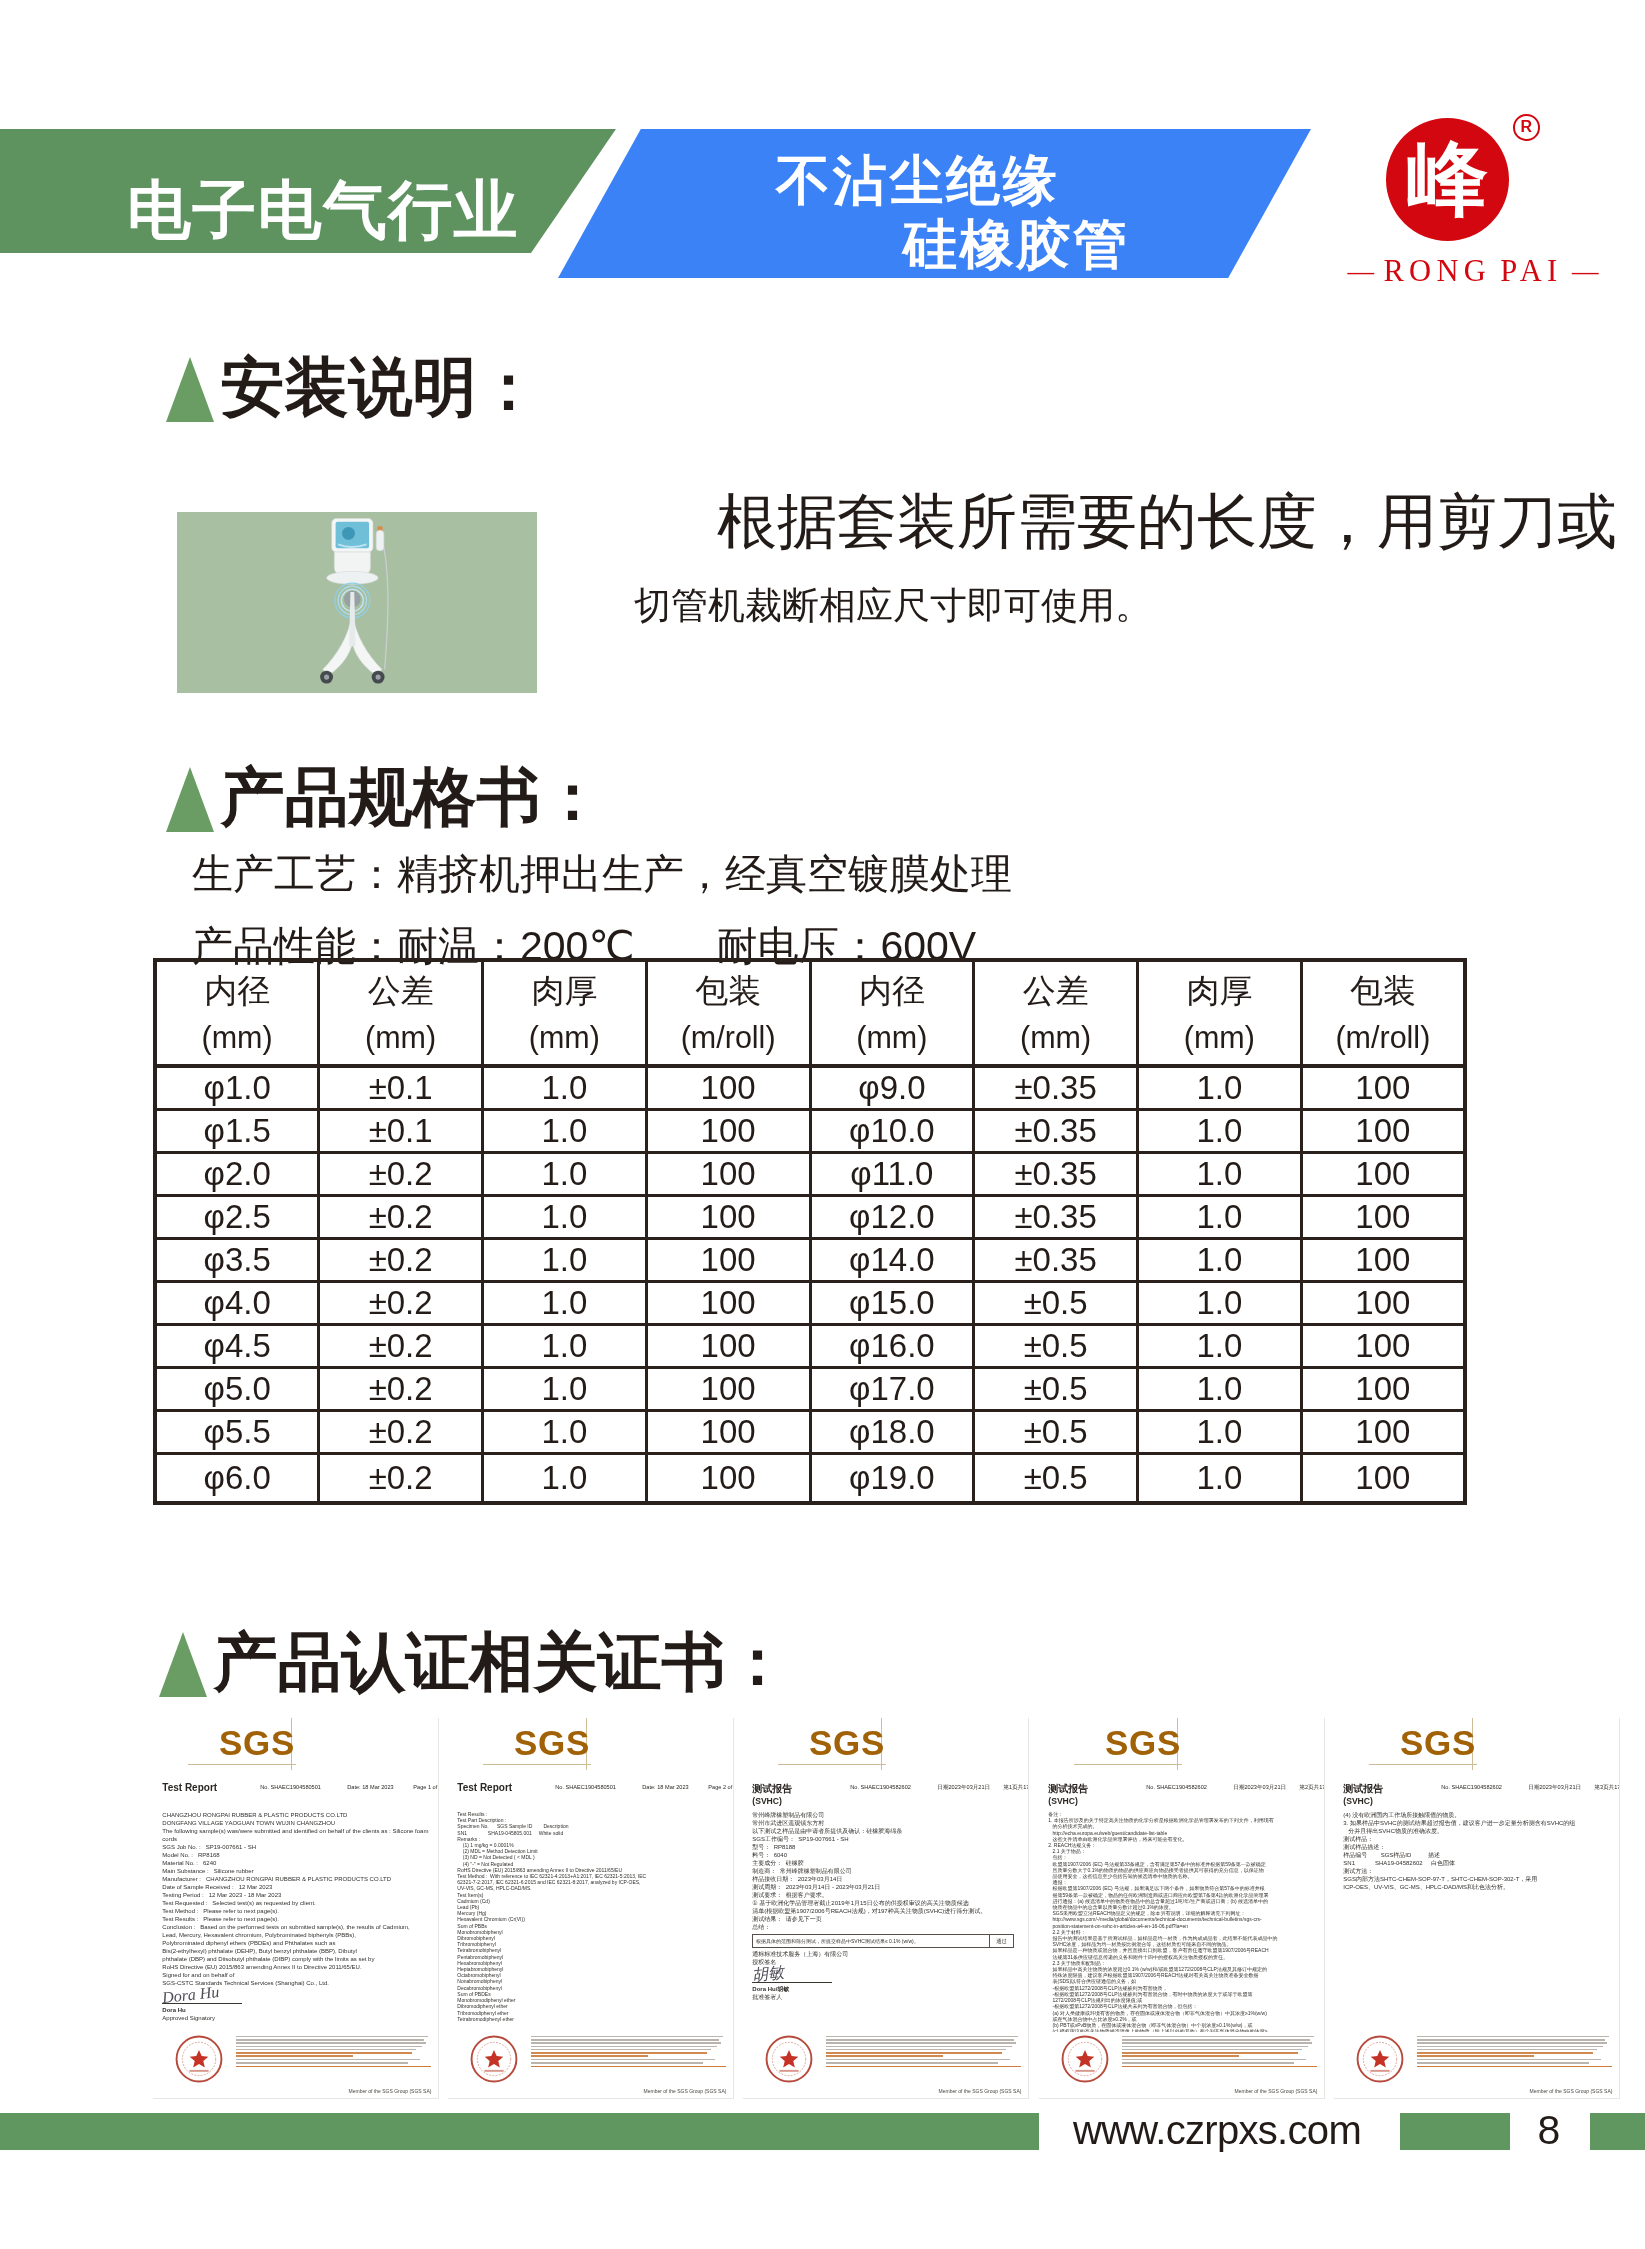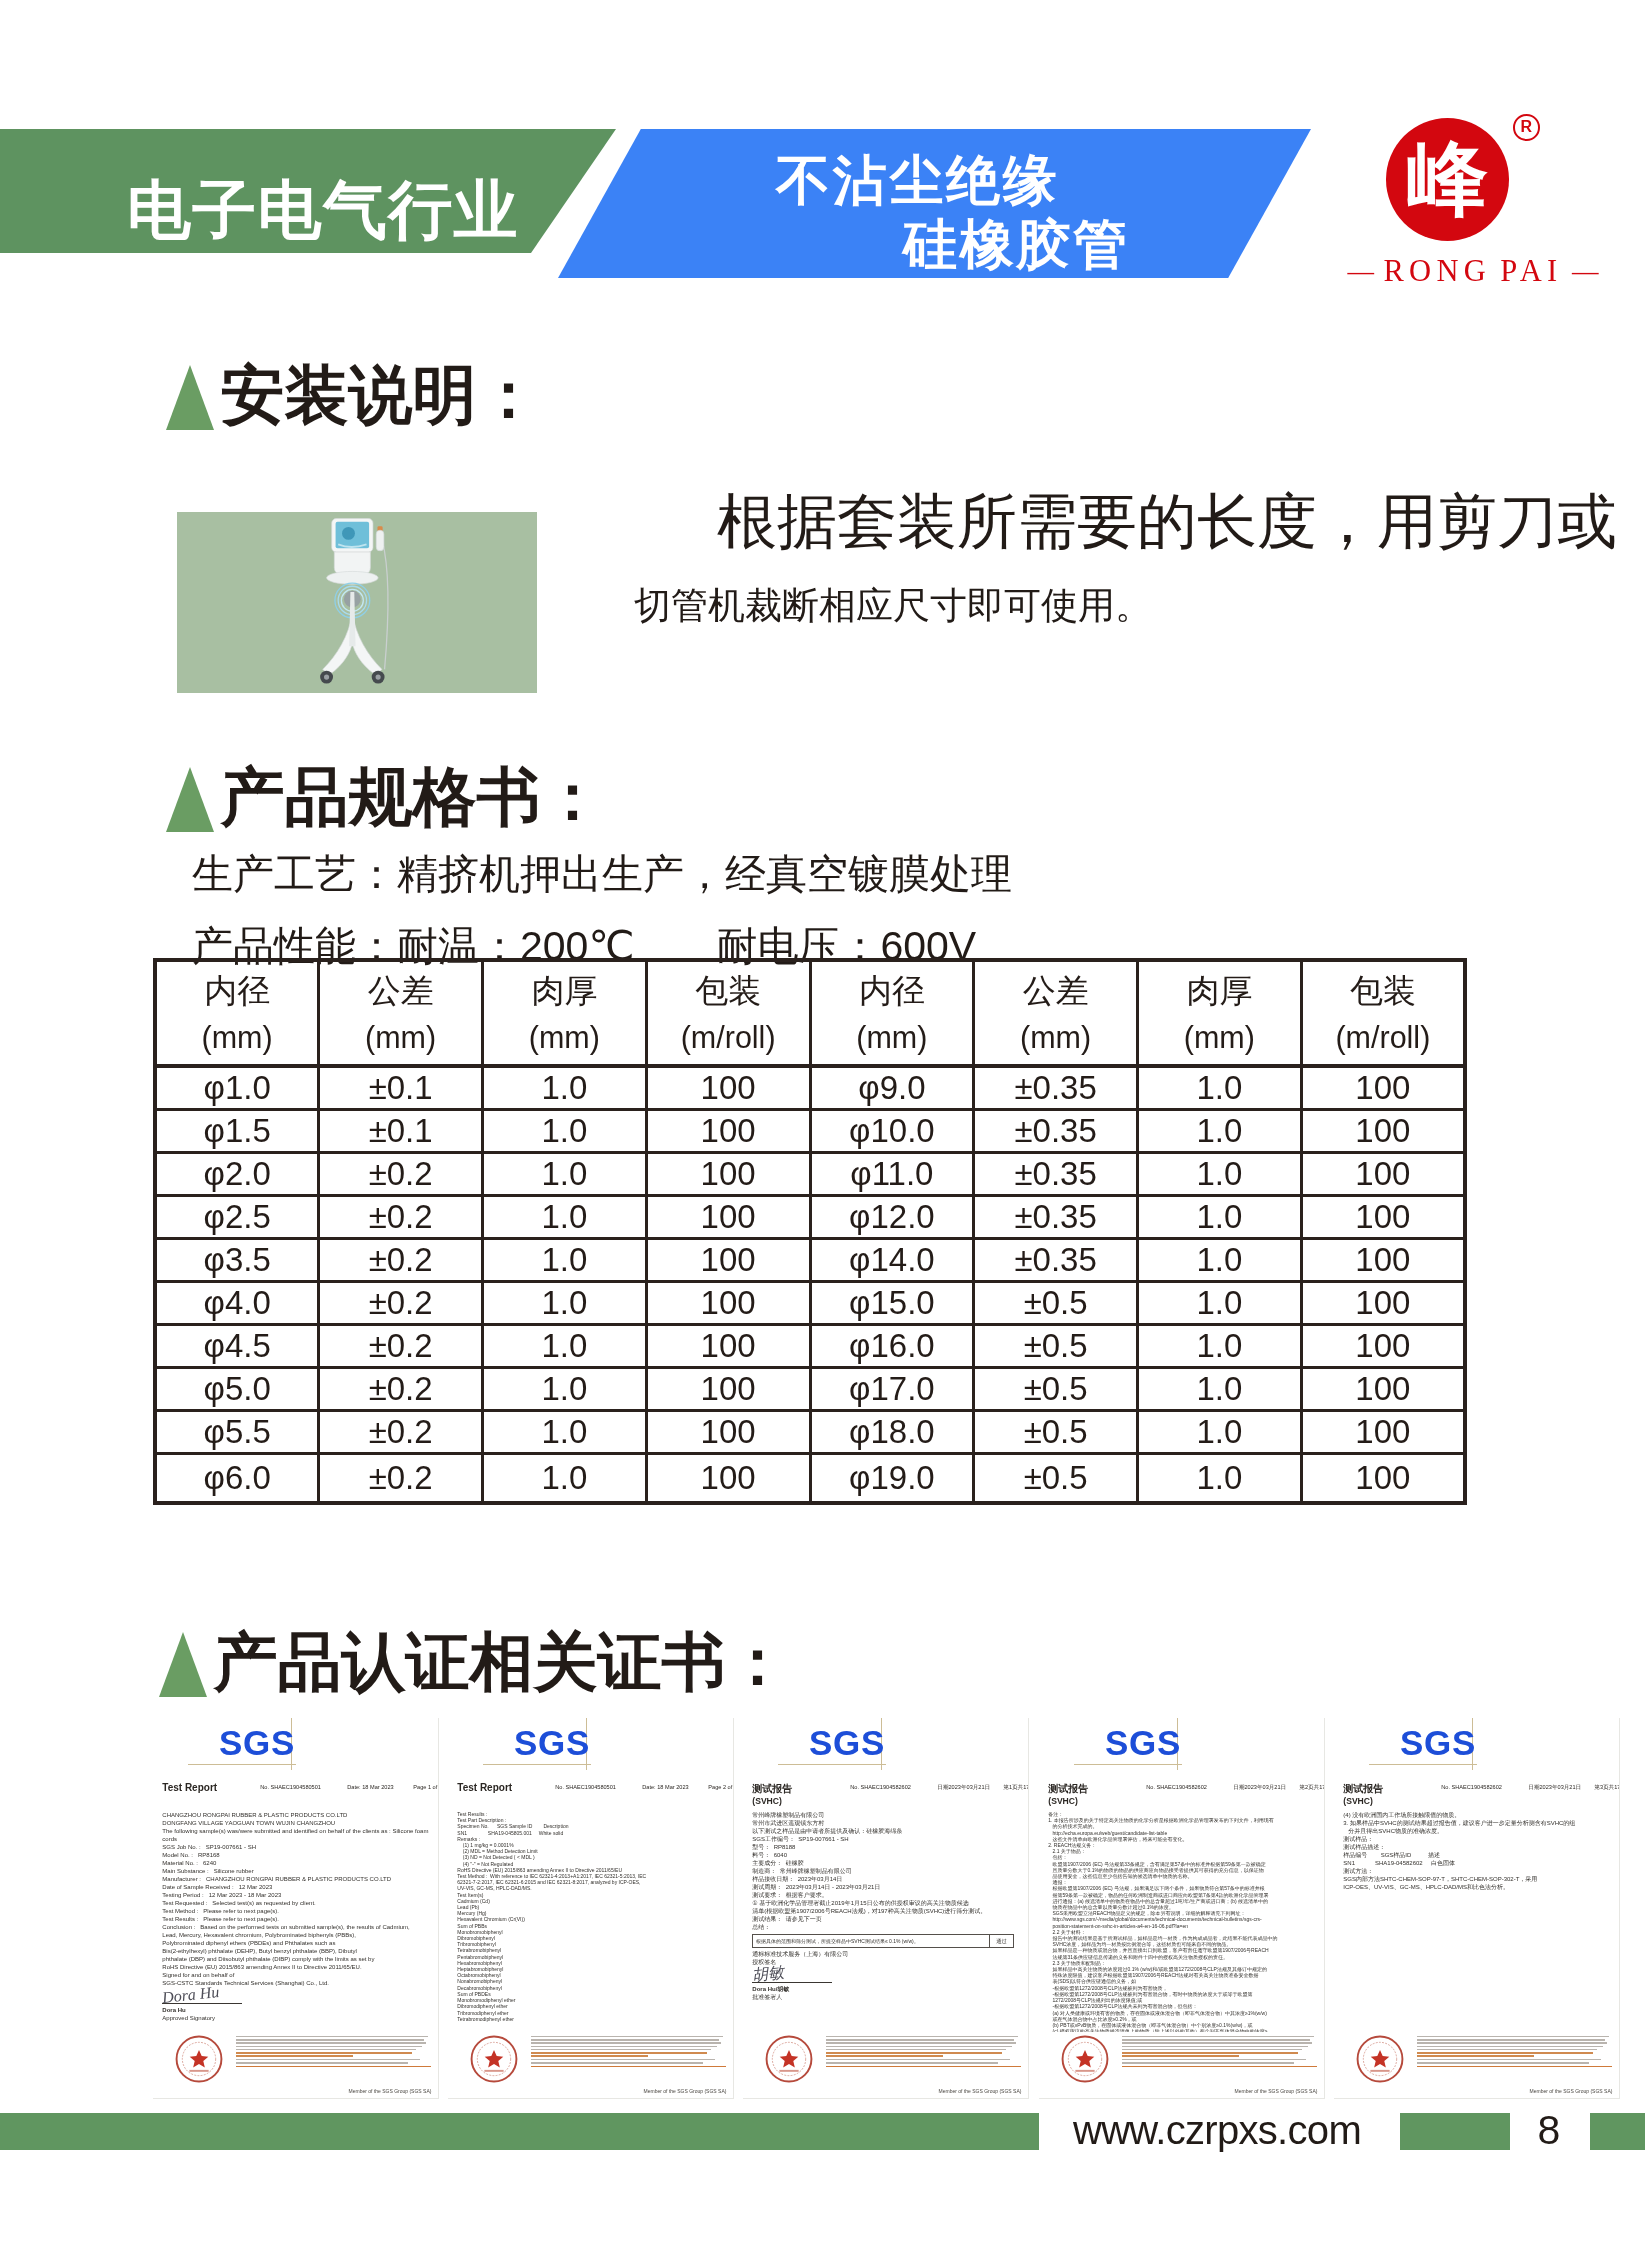--- a/index.html
+++ b/index.html
@@ -53,21 +53,21 @@
   .logo-brand .dash{font-size:26.5px;}
   .logo-brand .w{letter-spacing:5.3px;}
   
   .sec-head{ position:absolute; display:flex; align-items:flex-start; }
   .tri{
     width:0; height:0; margin-top:5.3px;
     border-left:24.6px solid transparent; border-right:24.6px solid transparent;
     border-bottom:65px solid #6a9d63;
   }
   .sec-title{ font-size:64px; font-weight:bold; line-height:70px; margin-left:6.6px; white-space:nowrap; }
-  #head-install{ left:166px; top:360px; }
+  #head-install{ left:166px; top:352px; }
   #head-spec{ left:166px; top:762px; }
   #head-cert{ left:159px; top:1627px;text-align:right; }
   
   .product-img{
     position:absolute; left:177px; top:512px; width:360px; height:181px;
     background:#a8bfa2; display:flex; align-items:center; justify-content:center;
   }
   .install-p1{ position:absolute; left:717px; top:482px; font-size:60px; white-space:nowrap; }
   .install-p2{ position:absolute; left:634px;  top:581px; font-size:37px; white-space:nowrap; }
   
@@ -92,21 +92,21 @@
     border-right:0.7px solid #e7e7e3; border-bottom:0.7px solid #e7e7e3;
     overflow:hidden; color:#33302c;
   }
   .cert:nth-of-type(1){left:153px;} .cert:nth-of-type(2){left:448px;}
   .cert:nth-of-type(3){left:743px;} .cert:nth-of-type(4){left:1039px;}
   .cert:nth-of-type(5){left:1334px;}
   .cert .cropv{ position:absolute; left:138px; top:0; width:1.3px; height:52px; background:#cdbd96; }
   .cert .croph{ position:absolute; left:35px; top:46px; width:108px; height:1.3px; background:#cdbd96; }
   .cert .sgs{
     position:absolute; left:66px; top:5.3px;
-    font-size:35px; font-weight:bold; color:#1d4ed8; letter-spacing:0.7px;
+    font-size:35px; font-weight:bold; color:#a16207; letter-spacing:0.7px;
   }
   .cert .chead{ position:absolute; left:9.3px; top:64px; right:4px; height:26.5px; }
   .cert .ctitle{ font-size:10px; font-weight:bold; color:#2b2723; }
   .cert .csub{ font-size:8.6px; font-weight:bold; color:#2b2723; }
   .cert .cmeta{ position:absolute; top:2px; font-size:5.6px; color:#2b2723; white-space:nowrap; }
   .cert .m0{ left:98px; } .cert .m1{ left:185px; } .cert .m2{ left:251px; }
   .cert .cbody{
     position:absolute; left:9.3px; top:93px; right:5.3px; bottom:66px;
     font-size:6px; line-height:8px; white-space:pre-wrap; overflow:hidden;
   }

